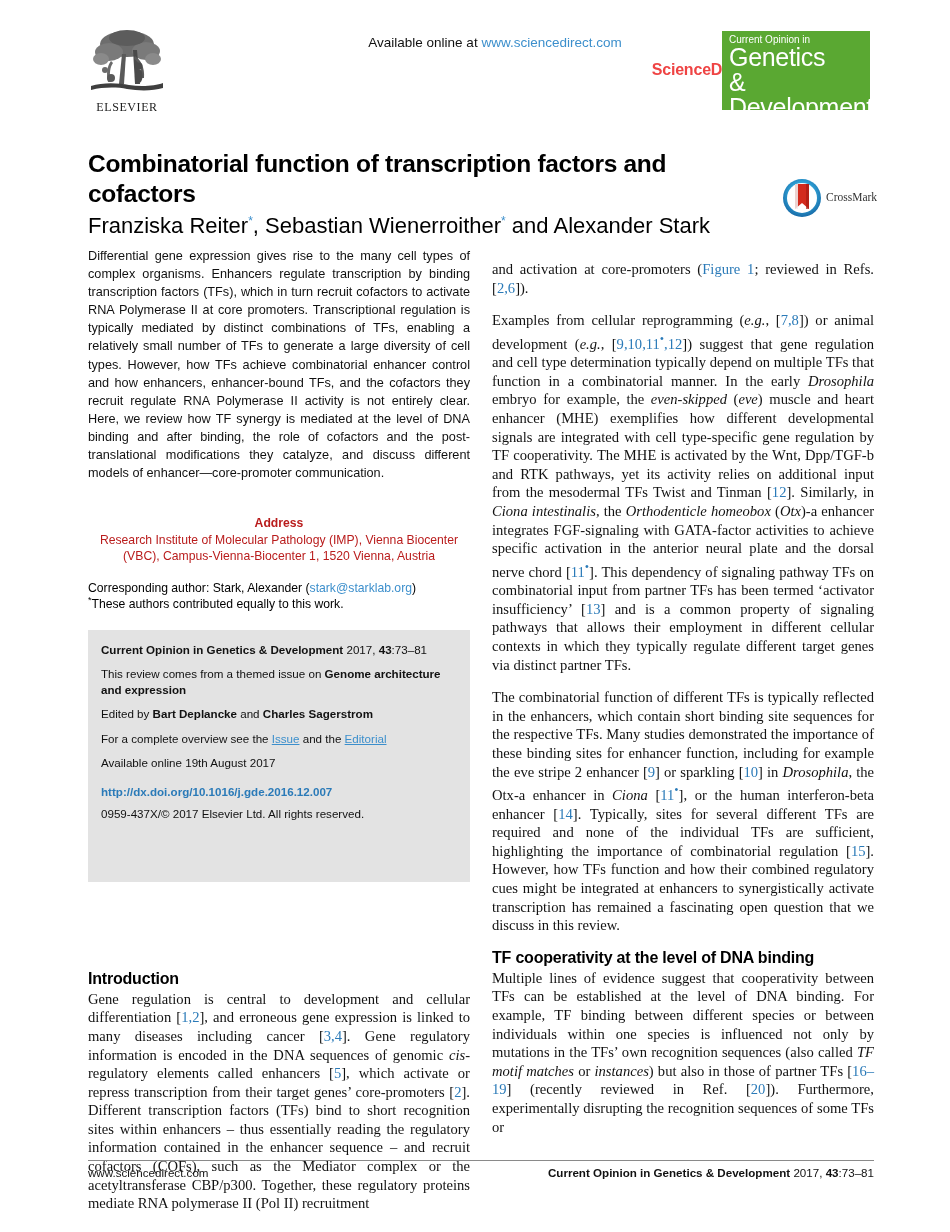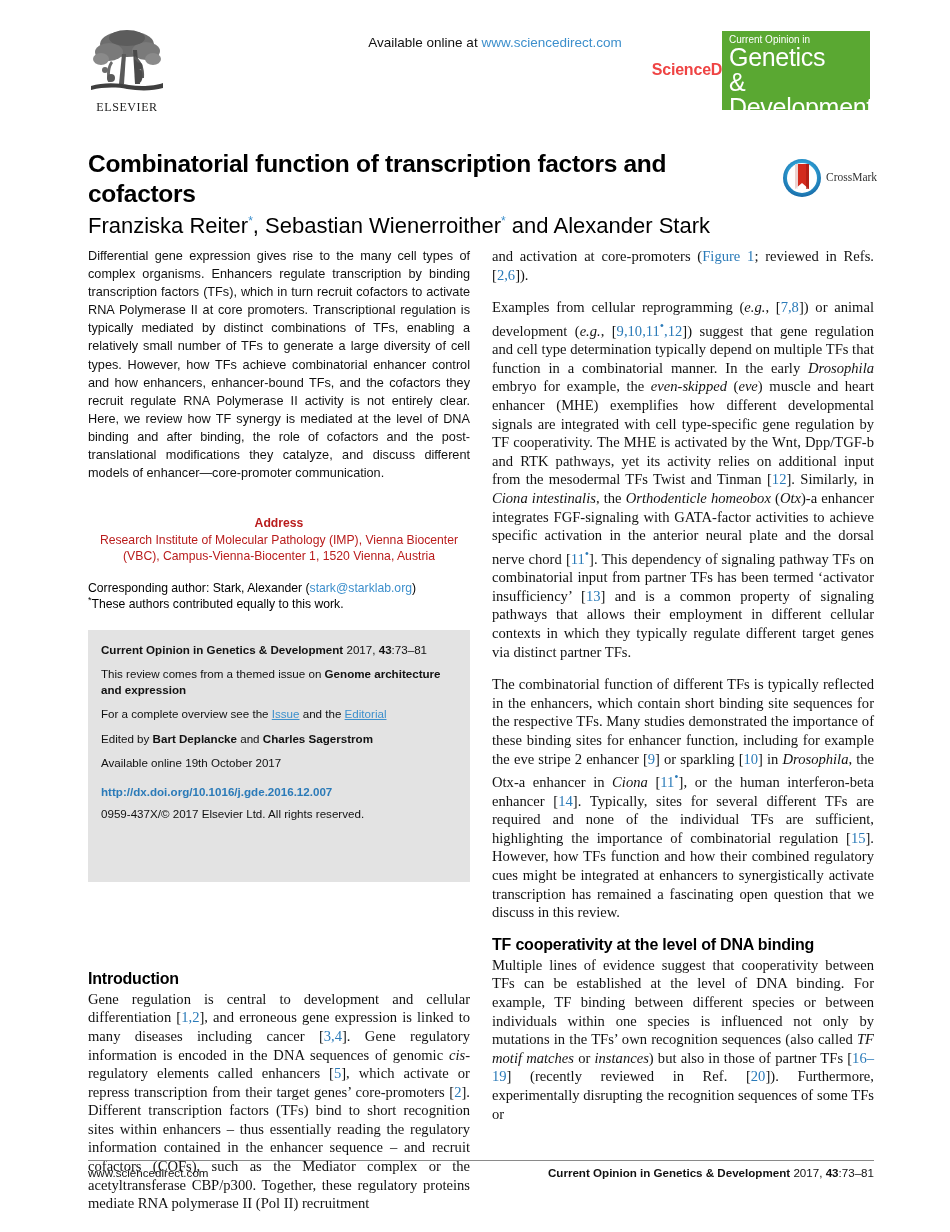--- a/index.html
+++ b/index.html
@@ -123,21 +123,21 @@
   }
   .authors sup {
     font-size: 12px;
     color: #3c8fcc;
     vertical-align: super;
     line-height: 0;
   }
   .crossmark {
     position: absolute;
     left: 782px;
-    top: 158px;
+    top: 178px;
     width: 92px;
     height: 44px;
   }
   .cm-badge {
     position: absolute;
     left: 0;
     top: 0;
     width: 40px;
     height: 40px;
   }
@@ -153,21 +153,21 @@
   
   .col-left {
     position: absolute;
     left: 88px;
     top: 247px;
     width: 382px;
   }
   .col-right {
     position: absolute;
     left: 492px;
-    top: 247px;
+    top: 260px;
     width: 382px;
   }
 
   .abstract {
     font-size: 12.7px;
     line-height: 18.1px;
     text-align: justify;
     color: #111;
     margin: 0;
   }
@@ -353,25 +353,25 @@
     <div class="corr-block">
       <div><span>Corresponding author: Stark, Alexander (</span><a href="#">stark@starklab.org</a><span>)</span></div>
       <div><sup>*</sup><span>These authors contributed equally to this work.</span></div>
     </div>
 
     <div class="journal-box">
       <div class="jb-line"><b>Current Opinion in Genetics &amp; Development</b><span> 2017, </span><b>43</b><span>:73–81</span></div>
 
       <div class="jb-line"><span>This review comes from a themed issue on </span><b>Genome architecture and expression</b></div>
 
+      <div class="jb-line"><span>Edited by </span><b>Bart Deplancke</b><span> and </span><b>Charles Sagerstrom</b></div>
+
       <div class="jb-line"><span>For a complete overview see the </span><a href="#">Issue</a><span> and the </span><a href="#">Editorial</a></div>
 
-      <div class="jb-line"><span>Edited by </span><b>Bart Deplancke</b><span> and </span><b>Charles Sagerstrom</b></div>
-
-      <div class="jb-line">Available online 19th October 2017</div>
+      <div class="jb-line">Available online 19th August 2017</div>
 
       <div class="jb-doi">http://dx.doi.org/10.1016/j.gde.2016.12.007</div>
 
       <div class="jb-copy">0959-437X/© 2017 Elsevier Ltd. All rights reserved.</div>
     </div>
 
     <div class="intro-wrap">
       <h2 class="section-head">Introduction</h2>
       <p class="body-text">Gene regulation is central to development and cellular differentiation [<span class="ref">1,2</span>], and erroneous gene expression is linked to many diseases including cancer [<span class="ref">3,4</span>]. Gene regulatory information is encoded in the DNA sequences of genomic <i>cis</i>-regulatory elements called enhancers [<span class="ref">5</span>], which activate or repress transcription from their target genes’ core-promoters [<span class="ref">2</span>]. Different transcription factors (TFs) bind to short recognition sites within enhancers – thus essentially reading the regulatory information contained in the enhancer sequence – and recruit cofactors (COFs), such as the Mediator complex or the acetyltransferase CBP/p300. Together, these regulatory proteins mediate RNA polymerase II (Pol II) recruitment</p>
     </div>

